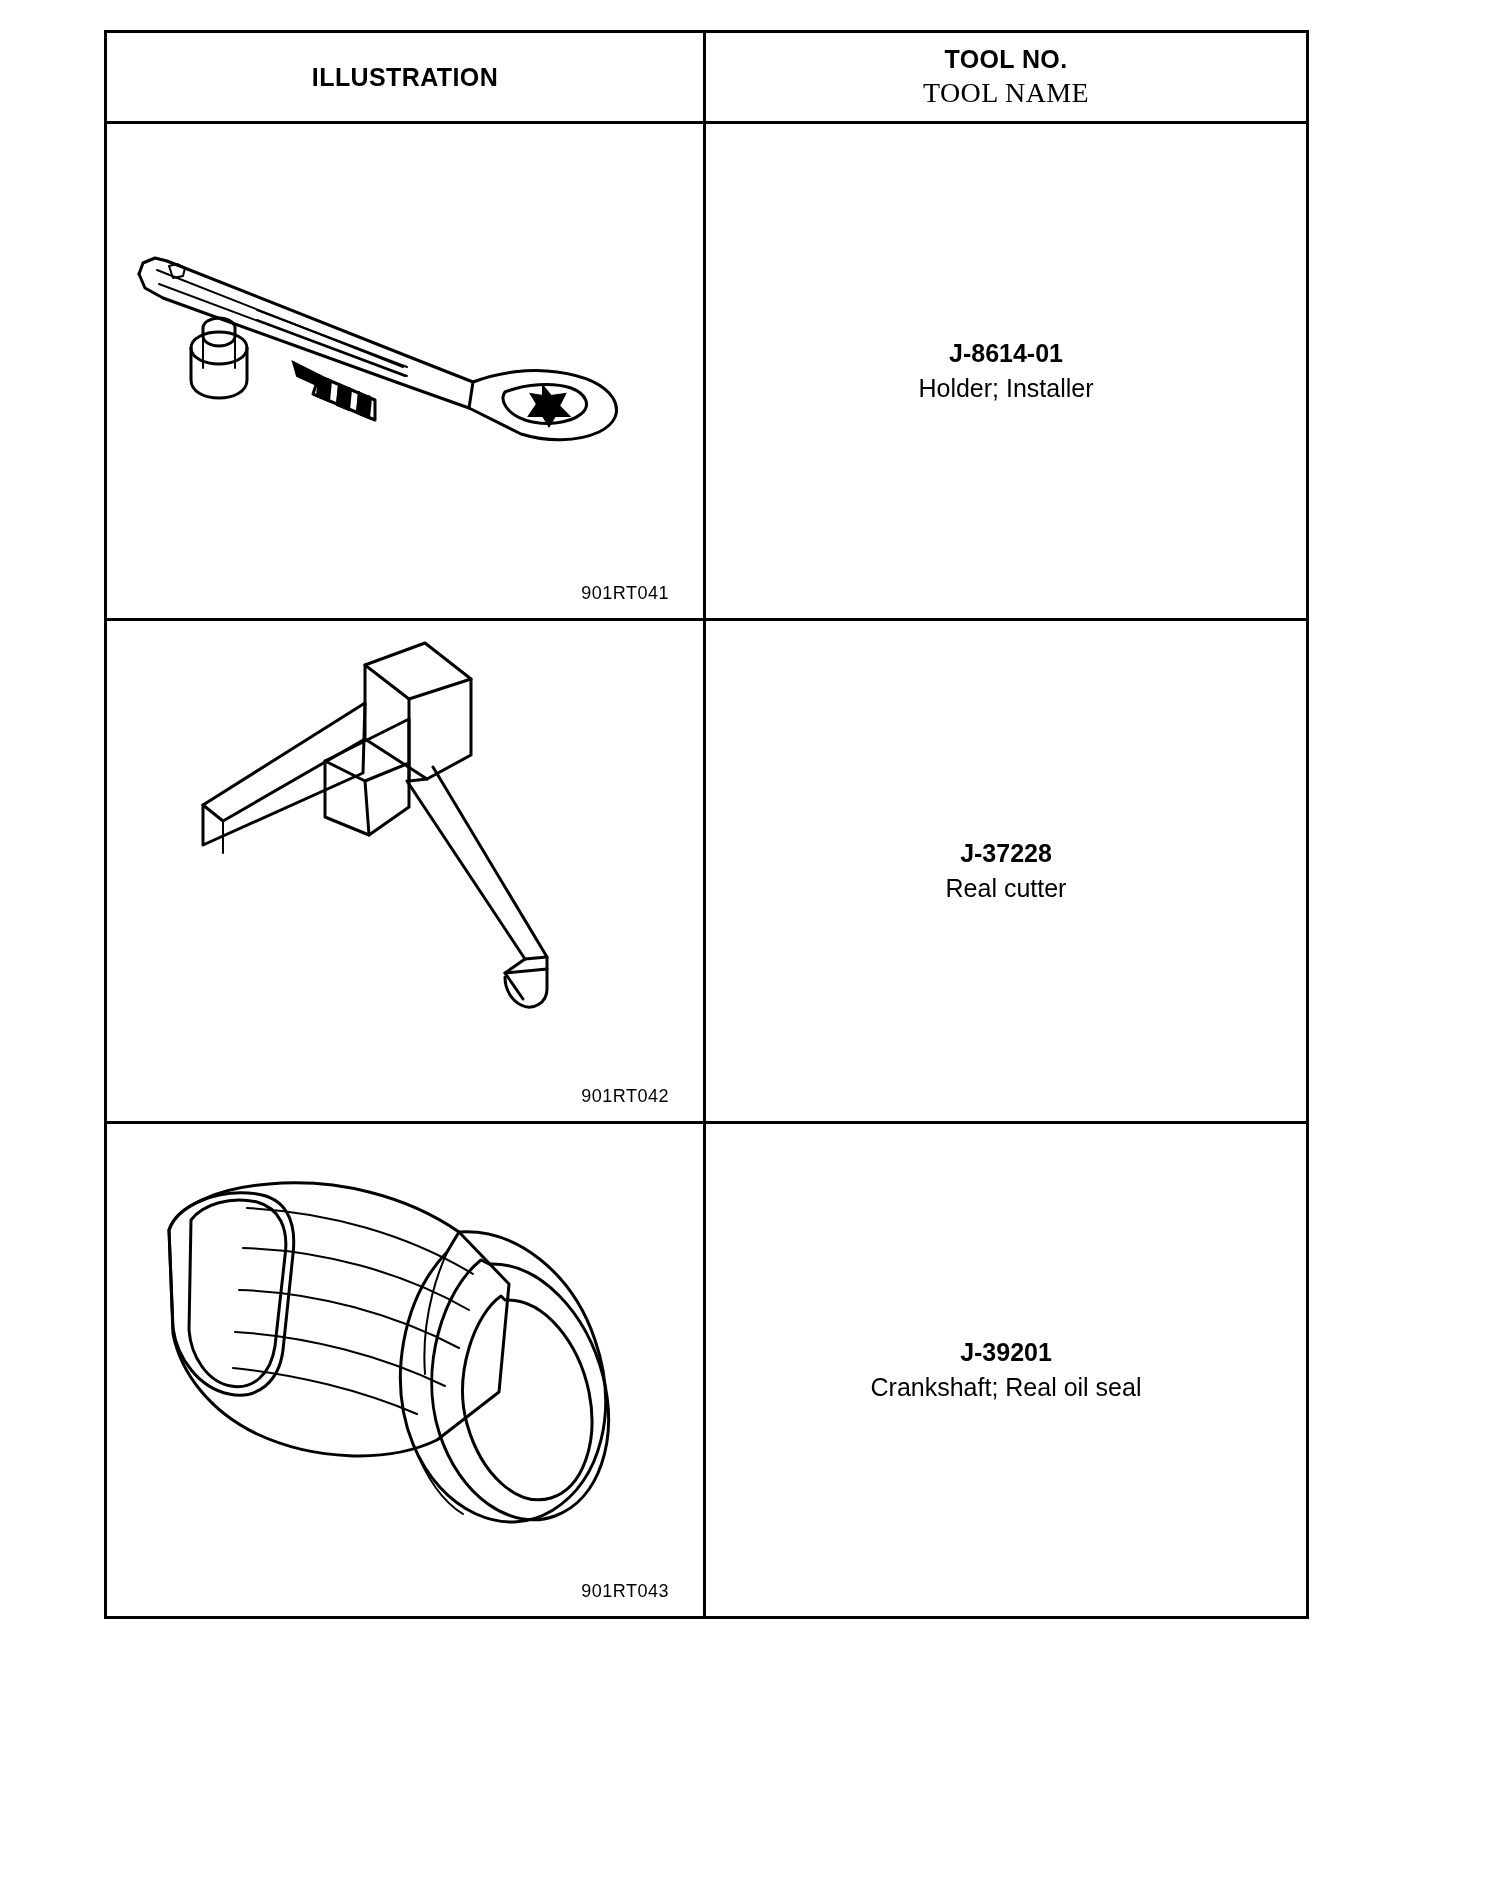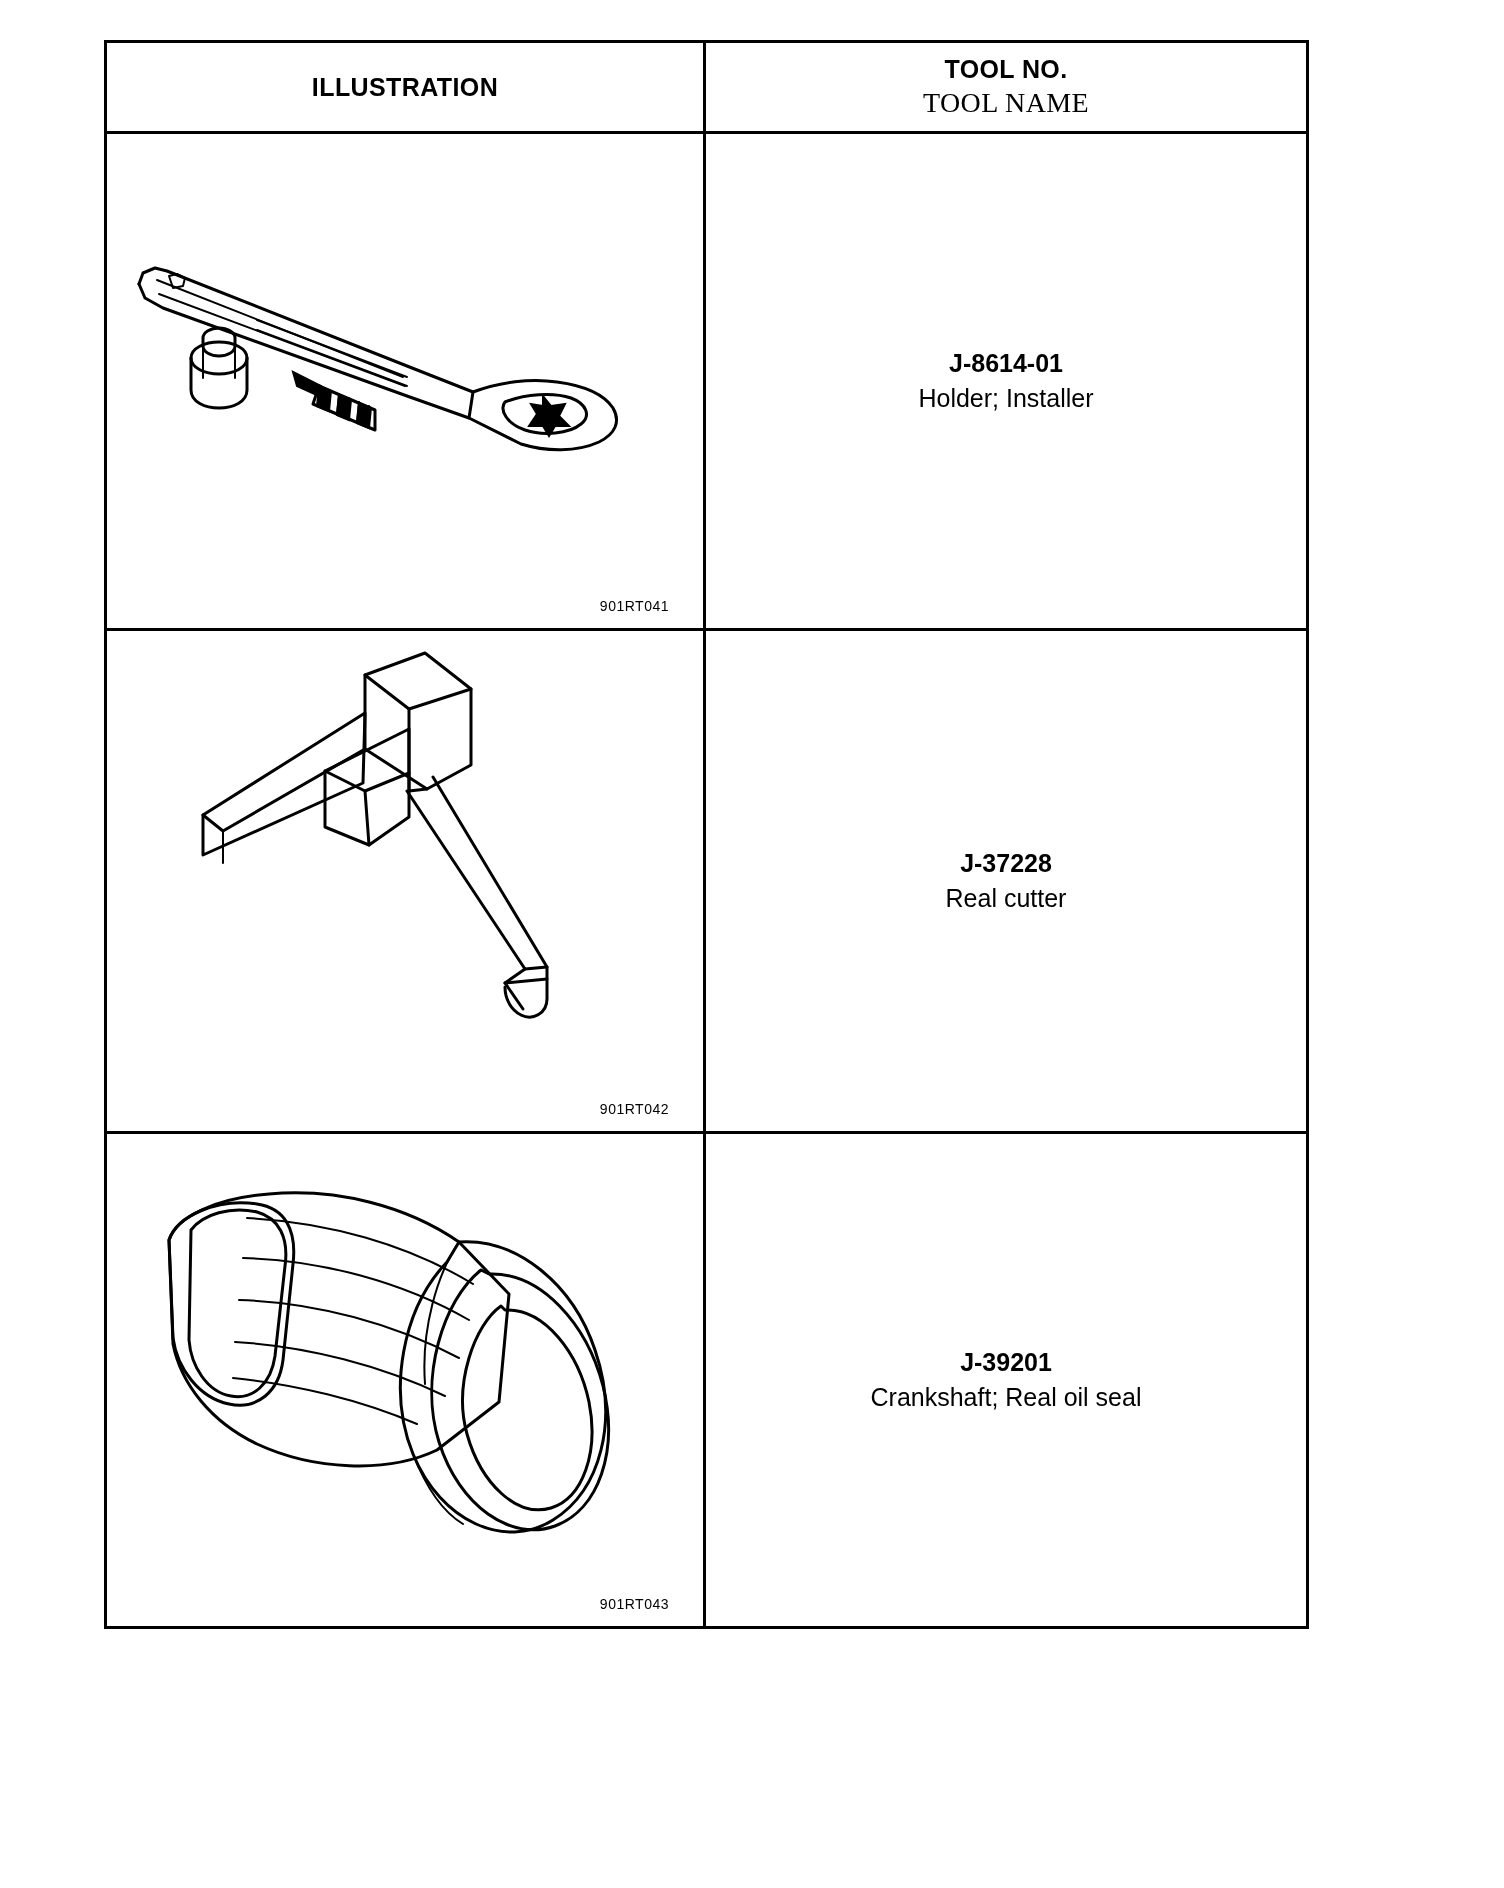--- a/index.html
+++ b/index.html
@@ -21,21 +21,21 @@
     left: 0;
     top: 0;
     width: 1504px;
     height: 1888px;
   }
 
   
   .tool-table {
     position: absolute;
     left: 104px;
-    top: 40px;
+    top: 30px;
     width: 1196px;
     border-collapse: collapse;
     table-layout: fixed;
   }
   .tool-table td, .tool-table th {
     border: 3px solid #000000;
     padding: 0;
     vertical-align: middle;
   }
   .col-illus { width: 596px; }
@@ -83,21 +83,21 @@
     left: 0;
     top: 0;
     width: 100%;
     height: 100%;
   }
 
   .fig-id {
     position: absolute;
     right: 34px;
     bottom: 14px;
-    font-size: 14px;
+    font-size: 18px;
     letter-spacing: 0.5px;
     font-family: "Liberation Sans", sans-serif;
   }
 
   .name-cell {
     text-align: center;
     padding: 0 20px;
     margin-top: 24px;
   }
   .tool-no {

